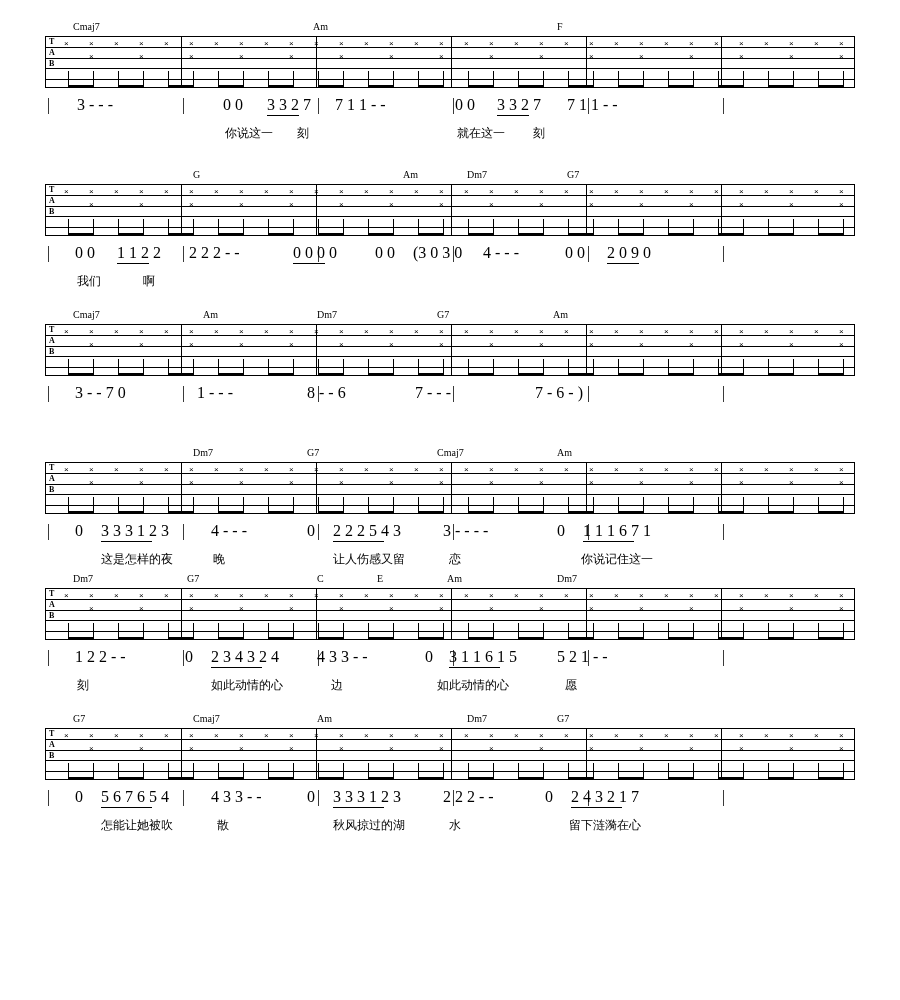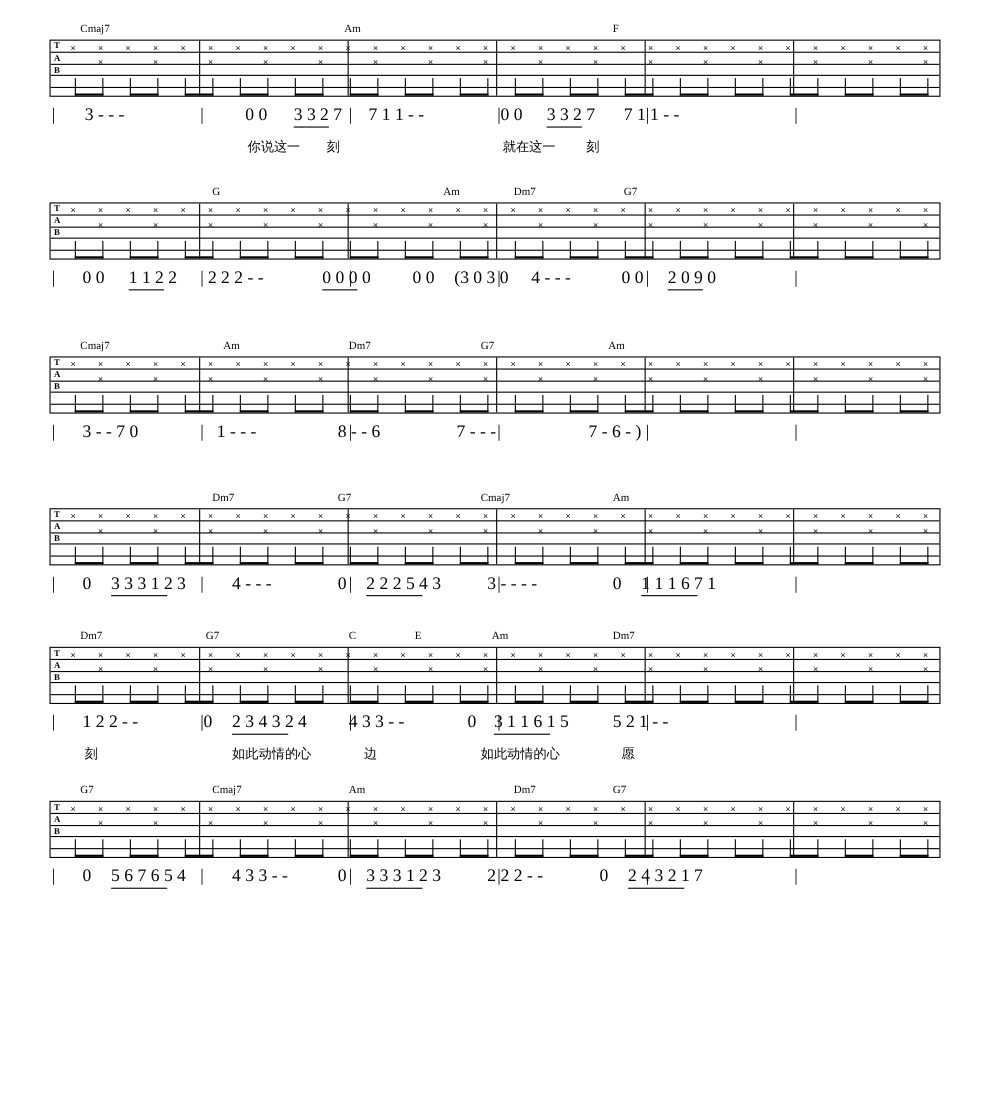--- a/index.html
+++ b/index.html
@@ -416,20 +416,24 @@
         <div class="jp" style="left: 520px;">0 0</div>
         <div class="jp" style="left: 562px;">2 0 9 0</div>
         <div class="ul1" style="left: 562px; top: 21px; width: 32.2px;"></div>
         <div class="jp" style="left: 2px; color: rgb(0, 0, 0);">|</div>
         <div class="jp" style="left: 137px; color: rgb(0, 0, 0);">|</div>
         <div class="jp" style="left: 272px; color: rgb(0, 0, 0);">|</div>
         <div class="jp" style="left: 407px; color: rgb(0, 0, 0);">|</div>
         <div class="jp" style="left: 542px; color: rgb(0, 0, 0);">|</div>
         <div class="jp" style="left: 677px; color: rgb(0, 0, 0);">|</div>
       </div>
+      <div class="lyrics">
+        <div class="ly" style="left: 32px;">我们</div>
+        <div class="ly" style="left: 98px;">啊</div>
+      </div>
     </div>
     <div class="system" style="position: absolute; left: 0px; right: 0px; top: 310px;">
       <div class="chords">
         <div class="chord" style="left: 73px;">Cmaj7</div>
         <div class="chord" style="left: 203px;">Am</div>
         <div class="chord" style="left: 317px;">Dm7</div>
         <div class="chord" style="left: 437px;">G7</div>
         <div class="chord" style="left: 553px;">Am</div>
       </div>
       <div class="staff">
@@ -690,20 +694,27 @@
         <div class="jp" style="left: 512px;">0</div>
         <div class="jp" style="left: 538px;">1 1 1 6 7 1</div>
         <div class="ul1" style="left: 538px; top: 21px; width: 50.6px;"></div>
         <div class="jp" style="left: 2px; color: rgb(0, 0, 0);">|</div>
         <div class="jp" style="left: 137px; color: rgb(0, 0, 0);">|</div>
         <div class="jp" style="left: 272px; color: rgb(0, 0, 0);">|</div>
         <div class="jp" style="left: 407px; color: rgb(0, 0, 0);">|</div>
         <div class="jp" style="left: 542px; color: rgb(0, 0, 0);">|</div>
         <div class="jp" style="left: 677px; color: rgb(0, 0, 0);">|</div>
       </div>
+      <div class="lyrics">
+        <div class="ly" style="left: 56px;">这是怎样的夜</div>
+        <div class="ly" style="left: 168px;">晚</div>
+        <div class="ly" style="left: 288px;">让人伤感又留</div>
+        <div class="ly" style="left: 404px;">恋</div>
+        <div class="ly" style="left: 536px;">你说记住这一</div>
+      </div>
     </div>
     <div class="system" style="position: absolute; left: 0px; right: 0px; top: 574px;">
       <div class="chords">
         <div class="chord" style="left: 73px;">Dm7</div>
         <div class="chord" style="left: 187px;">G7</div>
         <div class="chord" style="left: 317px;">C</div>
         <div class="chord" style="left: 377px;">E</div>
         <div class="chord" style="left: 447px;">Am</div>
         <div class="chord" style="left: 557px;">Dm7</div>
       </div>
@@ -976,14 +987,21 @@
         <div class="jp" style="left: 500px;">0</div>
         <div class="jp" style="left: 526px;">2 4 3 2 1 7</div>
         <div class="ul1" style="left: 526px; top: 21px; width: 50.6px;"></div>
         <div class="jp" style="left: 2px; color: rgb(0, 0, 0);">|</div>
         <div class="jp" style="left: 137px; color: rgb(0, 0, 0);">|</div>
         <div class="jp" style="left: 272px; color: rgb(0, 0, 0);">|</div>
         <div class="jp" style="left: 407px; color: rgb(0, 0, 0);">|</div>
         <div class="jp" style="left: 542px; color: rgb(0, 0, 0);">|</div>
         <div class="jp" style="left: 677px; color: rgb(0, 0, 0);">|</div>
       </div>
+      <div class="lyrics">
+        <div class="ly" style="left: 56px;">怎能让她被吹</div>
+        <div class="ly" style="left: 172px;">散</div>
+        <div class="ly" style="left: 288px;">秋风掠过的湖</div>
+        <div class="ly" style="left: 404px;">水</div>
+        <div class="ly" style="left: 524px;">留下涟漪在心</div>
+      </div>
     </div>
   </div>
 
 </body></html>

